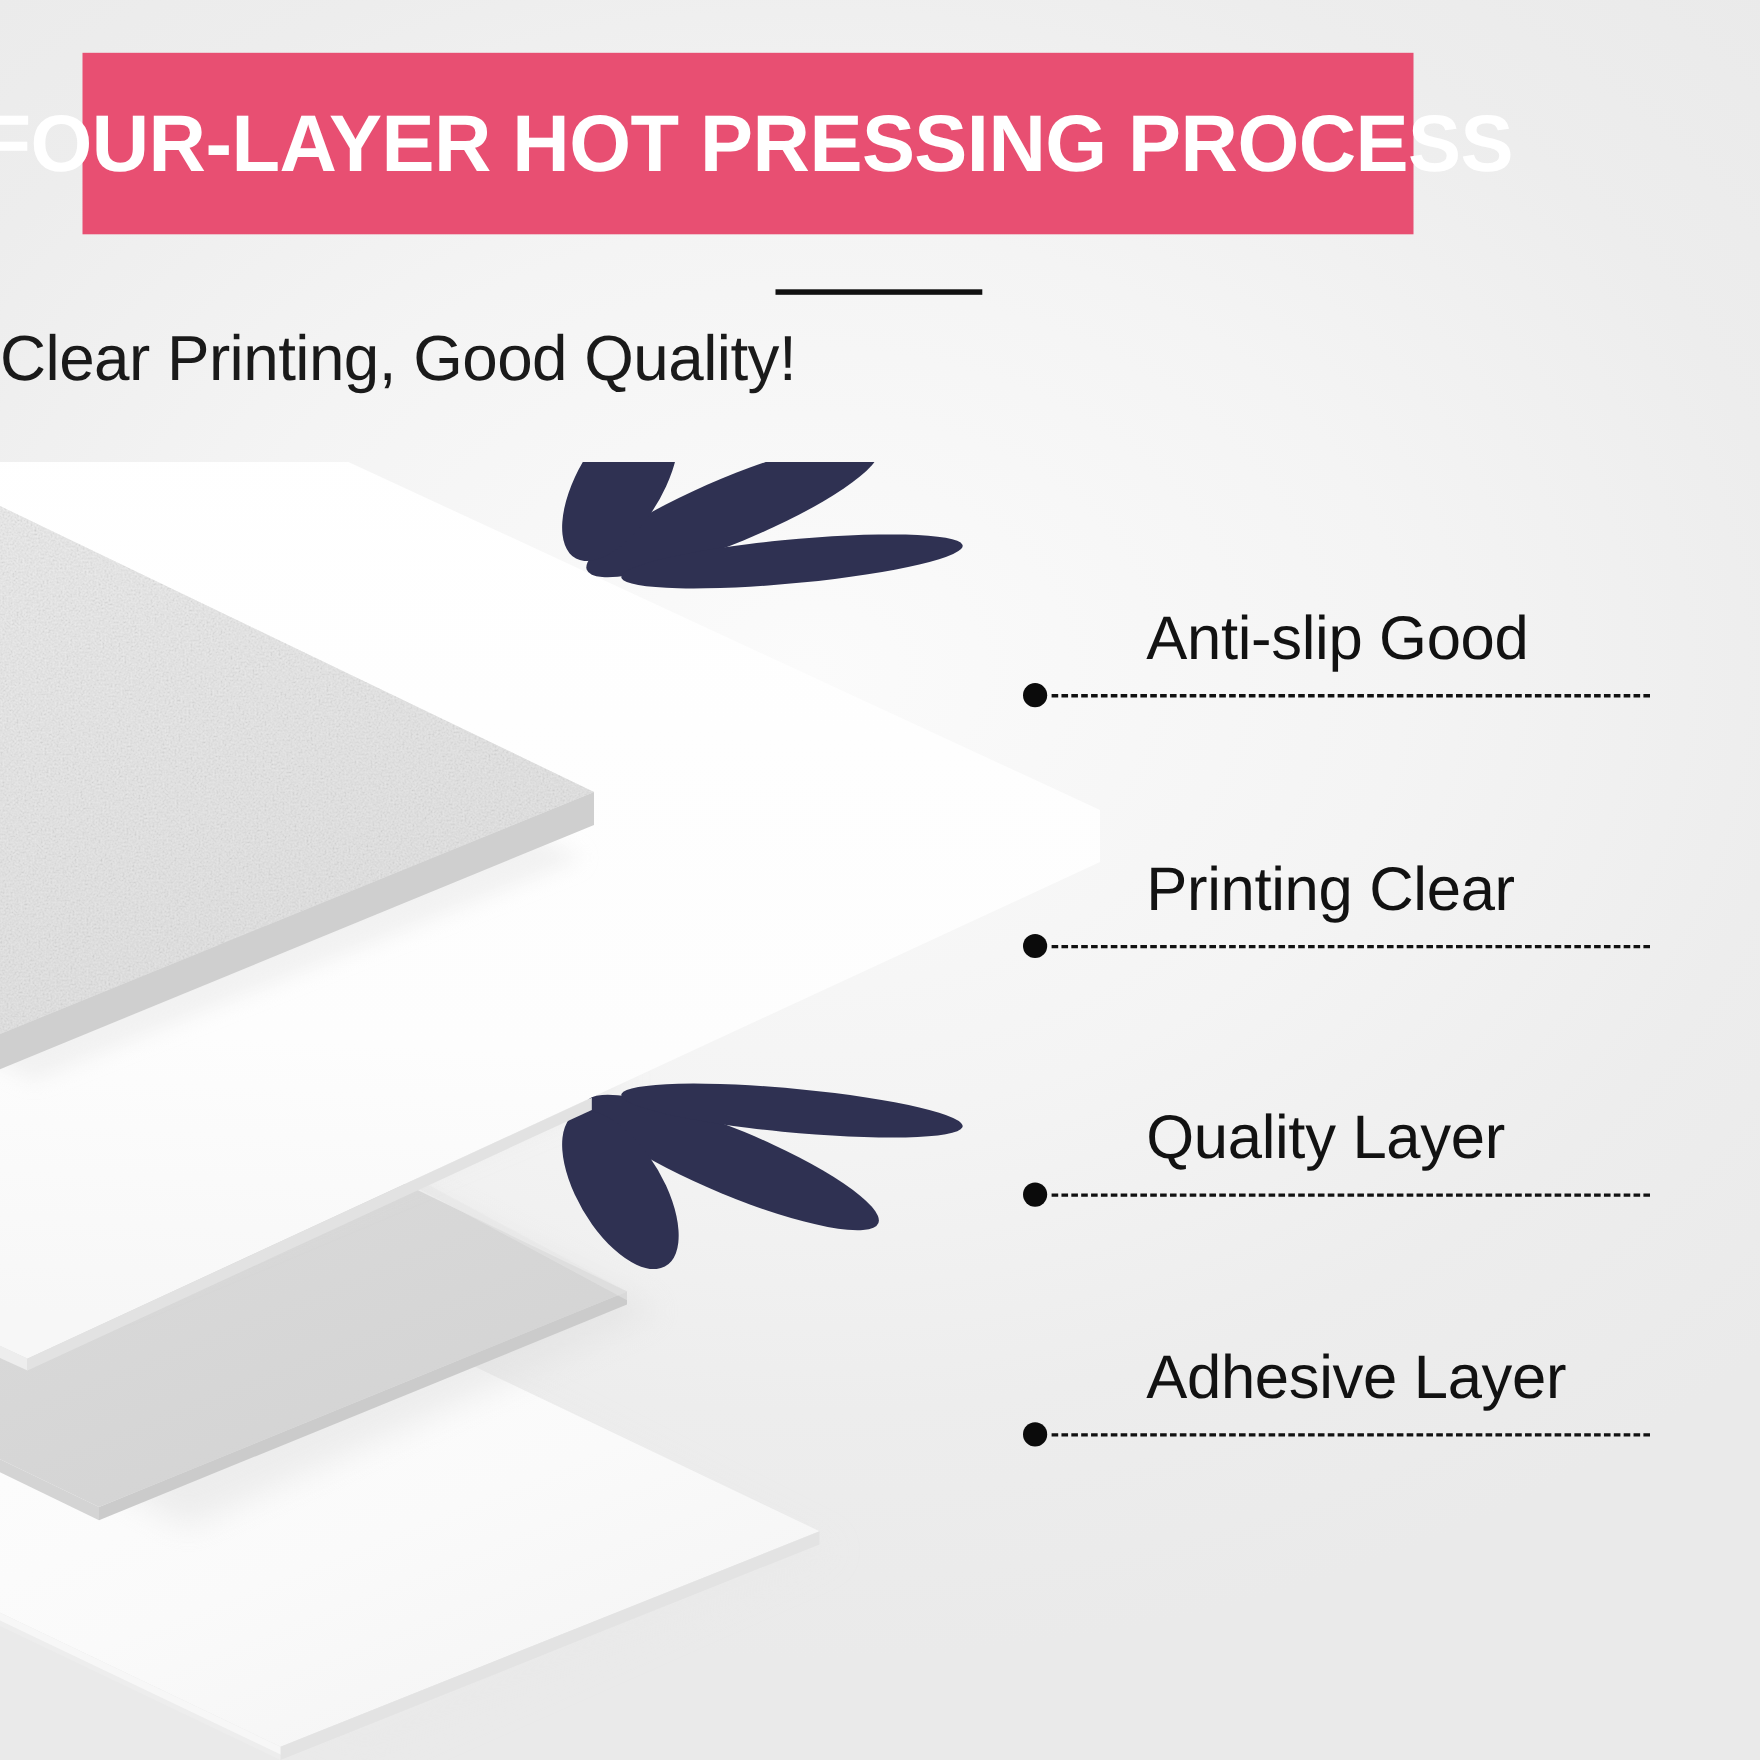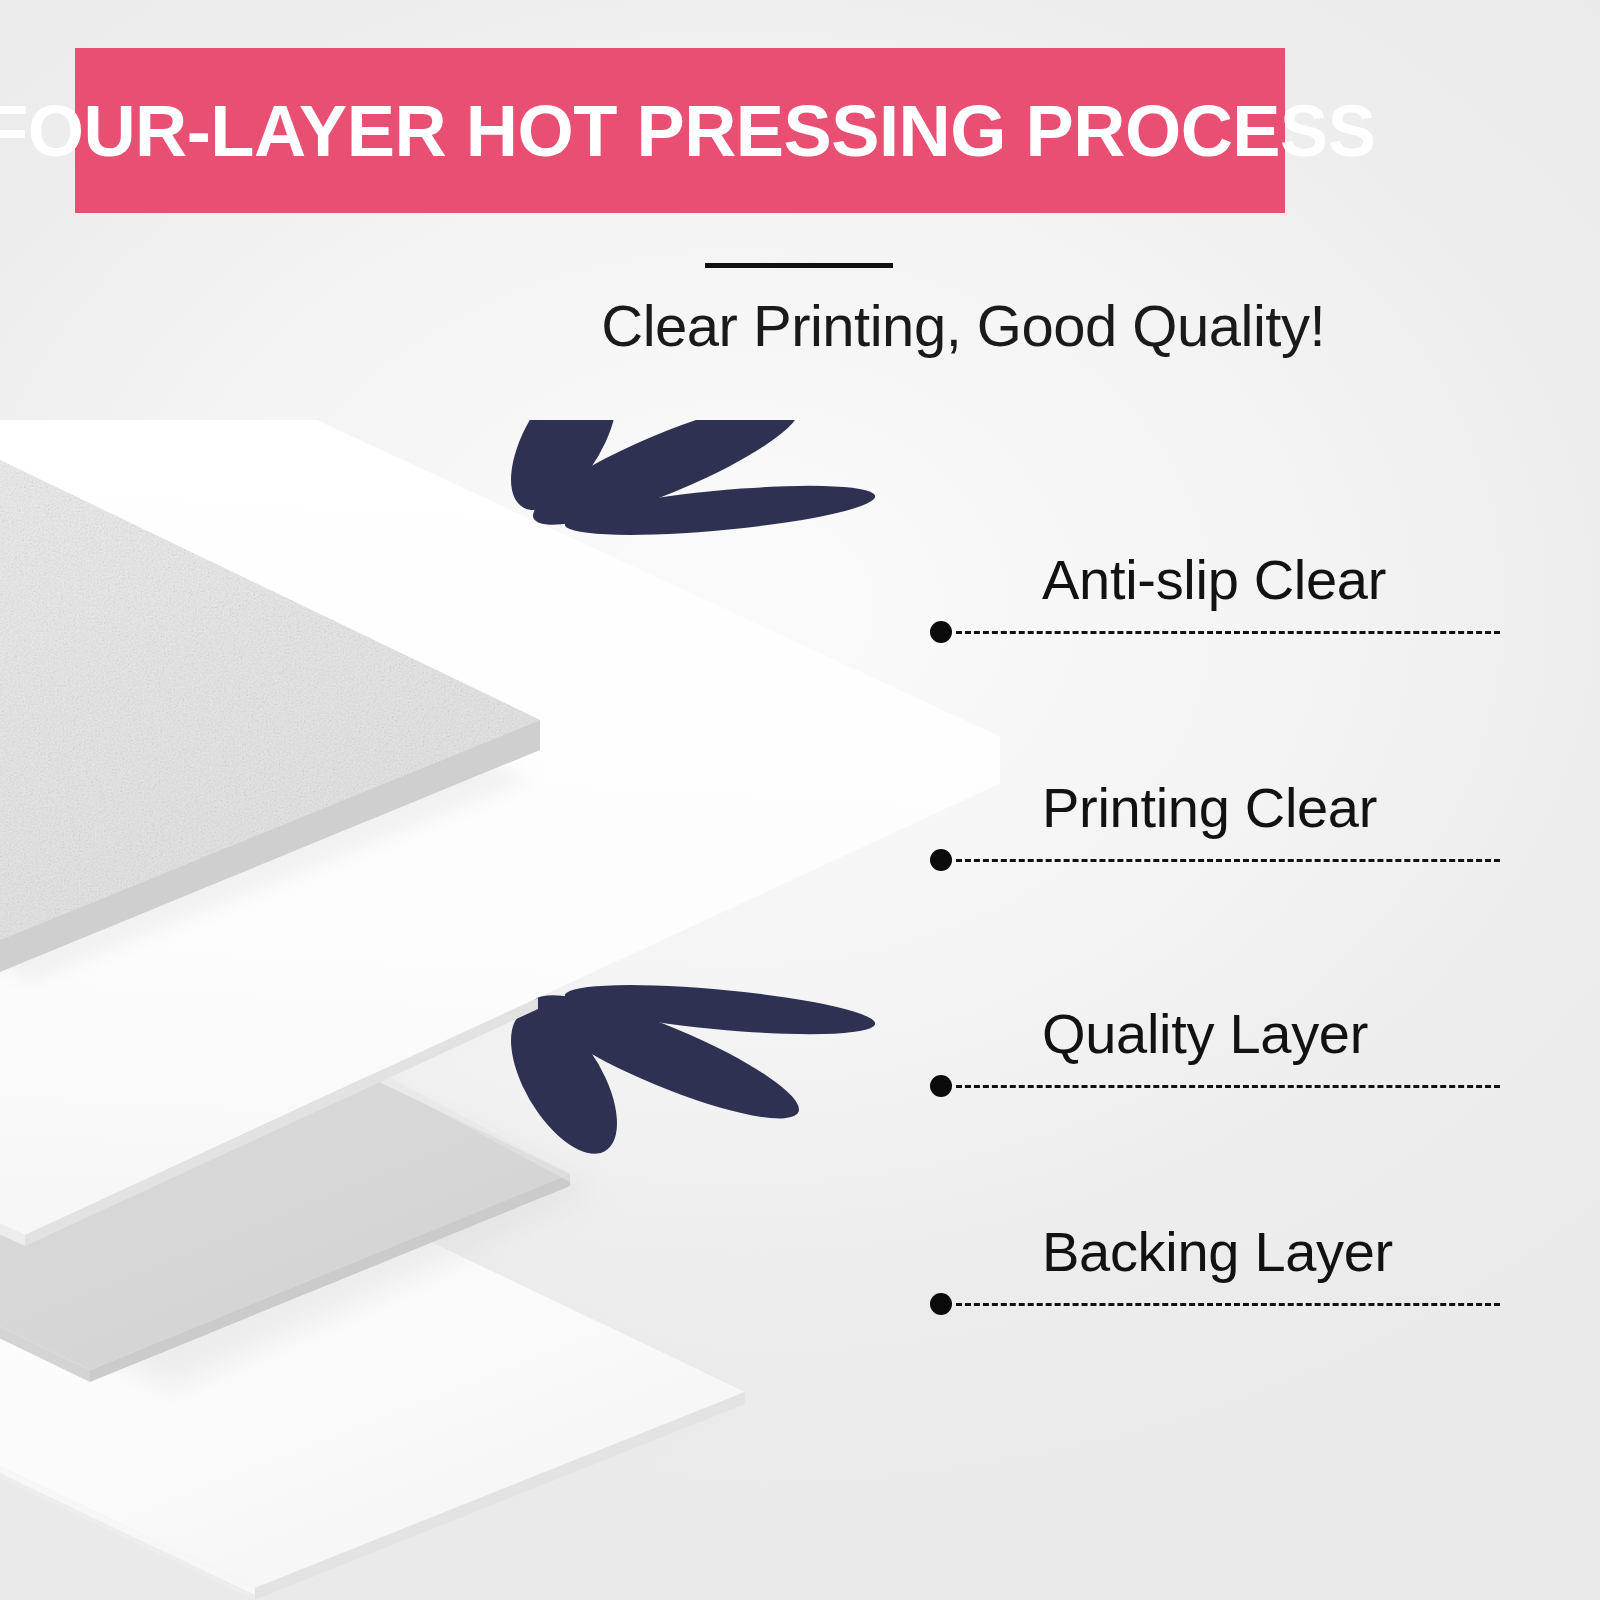--- a/index.html
+++ b/index.html
@@ -33,21 +33,21 @@
     transform:scaleX(0.99);
   }
 
   
   #divider{
     position:absolute; left:705px; top:263px;
     width:188px; height:5px; background:#111;
   }
   #subtitle{
     position:absolute; left:0; top:292px; width:1325px;
-    text-align:right;
+    text-align:left;
     font-size:58px;
     color:#1a1a1a;
     font-weight:normal;
     letter-spacing:-0.5px;
   }
 
   
   #illustration{
     position:absolute; left:-330px; top:420px;
     width:1330px; height:1180px;
@@ -216,34 +216,34 @@
         <polygon points="-210,260 330,520 330,552 -210,292" fill="#dcdcdc"></polygon>
         <polygon points="330,520 870,300 870,330 330,552" fill="#cfcfcf"></polygon>
         <polygon points="-210,260 330,520 330,530 -210,270" fill="#f2f2f2" opacity="0.8"></polygon>
       </g>
     </svg>
   </div>
 
   <div class="callout" id="callout-0">
     <span class="dot"></span>
     <span class="dash"></span>
-    <span class="label">Anti-slip Clear</span>
+    <span class="label">Anti-slip Good</span>
   </div>
 
   <div class="callout" id="callout-1">
     <span class="dot"></span>
     <span class="dash"></span>
     <span class="label">Printing Clear</span>
   </div>
 
   <div class="callout" id="callout-2">
     <span class="dot"></span>
     <span class="dash"></span>
     <span class="label">Quality Layer</span>
   </div>
 
   <div class="callout" id="callout-3">
     <span class="dot"></span>
     <span class="dash"></span>
-    <span class="label">Backing Layer</span>
+    <span class="label">Adhesive Layer</span>
   </div>
 
 </div>
 
 </body></html>

